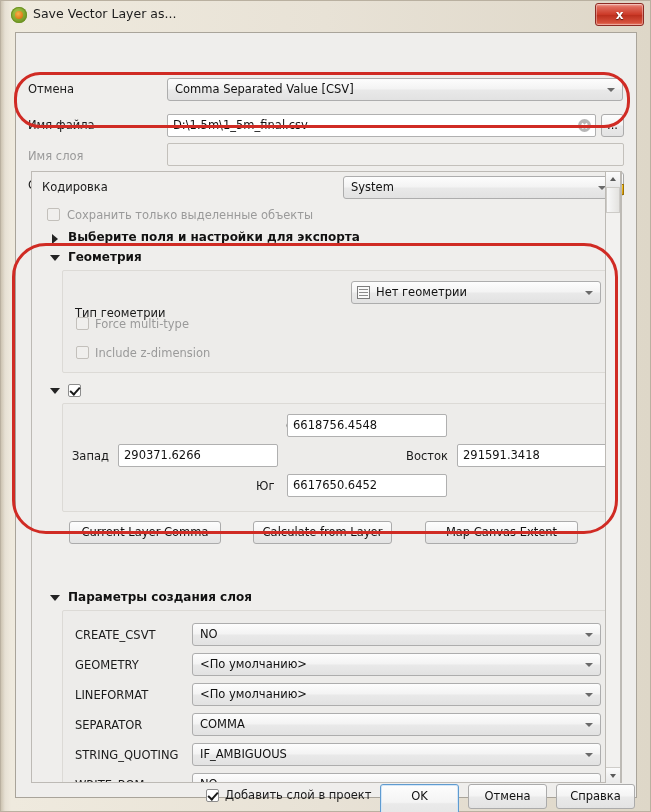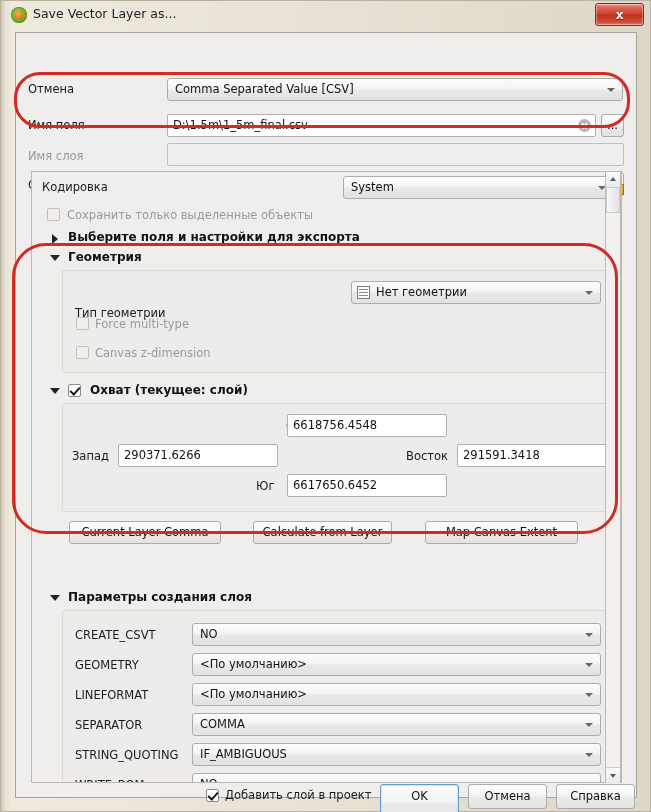--- a/index.html
+++ b/index.html
@@ -211,21 +211,21 @@
     </div>
 
     <div class="client">
 
       <div class="lbl" style="position:absolute;left:12px;top:49px;">Отмена</div>
       <div class="combo" style="left:151px;top:45px;width:456px;">
         <span>Comma Separated Value [CSV]</span>
         <span class="arrow"></span>
       </div>
 
-      <div class="lbl" style="position:absolute;left:12px;top:85px;">Имя поля</div>
+      <div class="lbl" style="position:absolute;left:12px;top:85px;">Имя файла</div>
       <div class="field" style="left:151px;top:81px;width:429px;">
         <span>D:\1.5m\1_5m_final.csv</span>
       </div>
       <div class="clear-ico" style="left:562px;top:86px;"></div>
       <div class="btn" style="left:585px;top:81px;width:23px;">...</div>
 
       <div class="lbl dis" style="position:absolute;left:12px;top:116px;">Имя слоя</div>
       <div class="field dis" style="left:151px;top:110px;width:457px;" title="">
         <span></span>
       </div>
@@ -267,26 +267,25 @@
                   <i style="top:8px;"></i>
               </span>
               <span>Нет геометрии</span>
               <span class="arrow"></span>
             </div>
 
             <div class="chk dis" style="left:13px;top:46px;"></div>
             <div class="lbl dis" style="position:absolute;left:32px;top:46px;text-align:center;">Force multi-type</div>
 
             <div class="chk dis" style="left:13px;top:75px;"></div>
-            <div class="lbl dis" style="position:absolute;left:32px;top:75px;">Canvas z-dimension</div>
+            <div class="lbl dis" style="position:absolute;left:32px;top:75px;">Include z-dimension</div>
           </div>
 
           <div class="tri down" style="left:18px;top:216px;"></div>
           <div class="chk on" style="left:36px;top:212px;"></div>
-          <div class="sect-title" style="left:58px;top:211px;">Охват (текущее: слой)</div>
 
           <div class="groupbox" style="left:30px;top:231px;width:552px;height:109px;">
 
             <div class="lbl" style="position:absolute;left:176px;top:15px;margin-left:47px;">Север</div>
             <div class="field" style="left:224px;top:10px;width:160px;">
               <span>6618756.4548</span>
             </div>
 
             <div class="lbl" style="position:absolute;left:9px;top:45px;">Запад</div>
             <div class="field" style="left:55px;top:40px;width:160px;">

